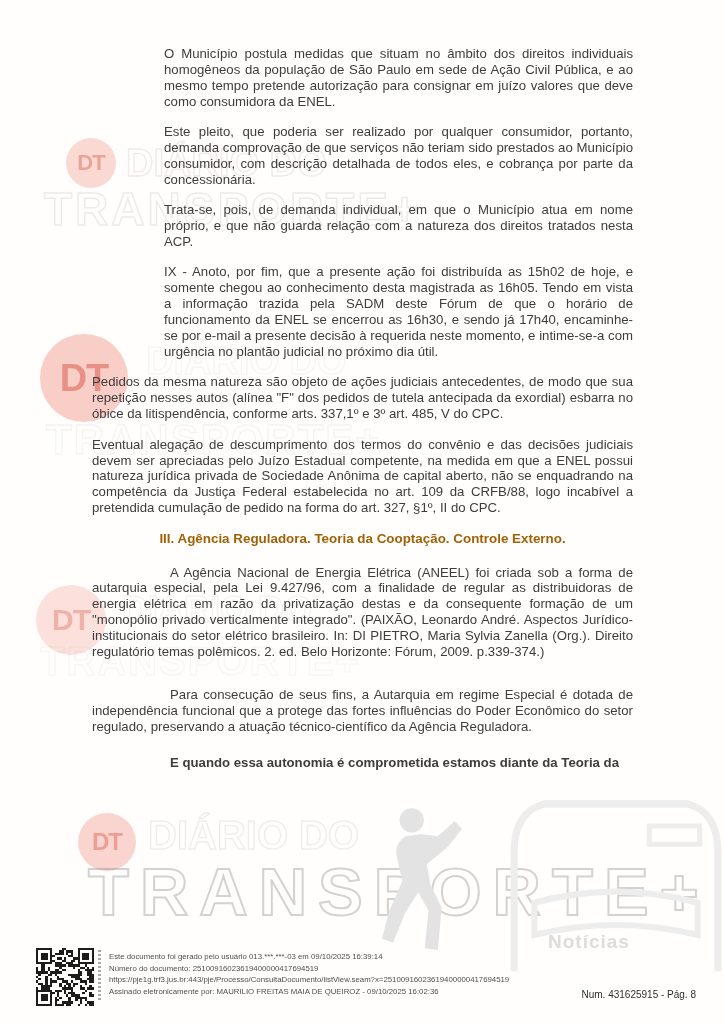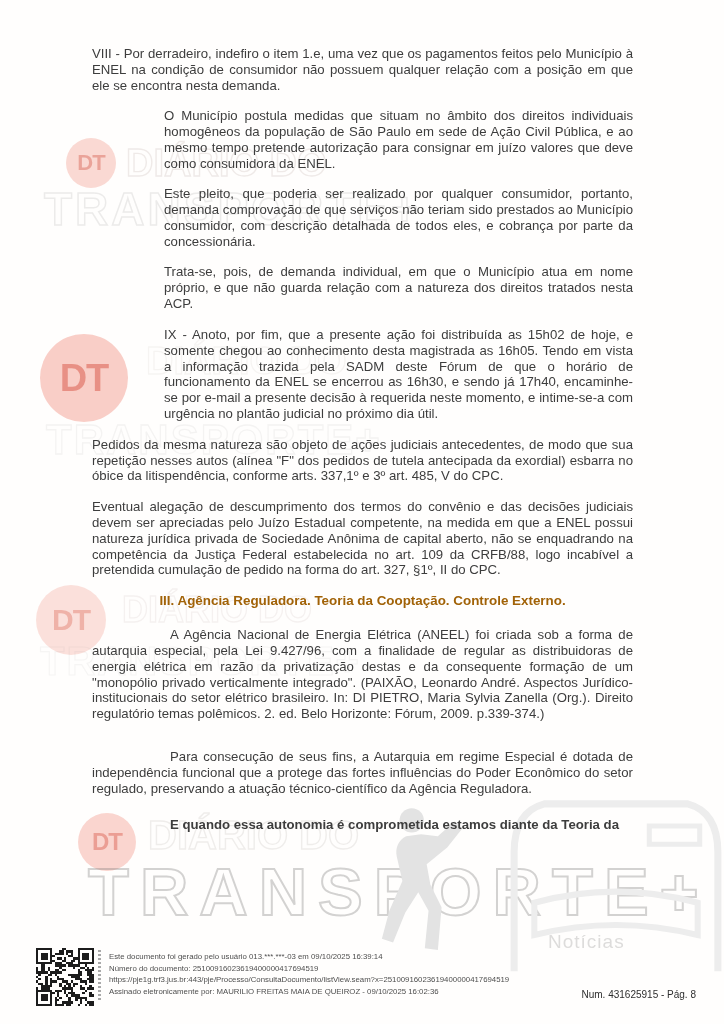--- a/index.html
+++ b/index.html
@@ -35,21 +35,21 @@
   
   .wm3{left:36px;top:575px;}
   .wm3 .wm-circle{left:0;top:10px;width:70px;height:70px;background:rgba(232,68,46,.16);color:rgba(205,45,25,.26);font-size:30px;}
   .wm3 .wm-diario{left:86px;top:14px;font-size:36px;-webkit-text-stroke:1.3px rgba(160,140,135,.11);}
   .wm3 .wm-transporte{left:4px;top:64px;font-size:40px;letter-spacing:2px;-webkit-text-stroke:1.2px rgba(150,150,150,.09);}
   
   .wm4{left:78px;top:795px;}
   .wm4 .wm-circle{left:0;top:18px;width:58px;height:58px;background:rgba(232,68,46,.22);color:rgba(205,45,25,.32);font-size:24px;}
   .wm4 .wm-diario{left:70px;top:18px;font-size:40px;-webkit-text-stroke:1.4px rgba(140,132,128,.14);}
   .wm4 .wm-transporte{left:10px;top:58px;font-size:67px;letter-spacing:11px;-webkit-text-stroke:2px rgba(108,108,108,.30);}
-  .wm4 .wm-noticias{left:470px;top:136px;font-size:19px;color:rgba(150,150,150,.32);font-weight:normal;letter-spacing:1px;position:absolute;white-space:nowrap;}
+  .wm4 .wm-noticias{left:470px;top:136px;font-size:19px;color:rgba(150,150,150,.32);font-weight:bold;letter-spacing:1px;position:absolute;white-space:nowrap;}
   .wm-person{position:absolute;left:380px;top:806px;width:84px;height:150px;}
   .wm-person svg{fill:#e3e3e3;}
   .wm-bus{position:absolute;left:500px;top:780px;width:232px;height:195px;}
   .wm-bus svg{stroke:#ededed;fill:none;}
 
   
   .content{
     position:absolute;left:92px;right:91px;top:46px;
     font-size:13.2px;line-height:15.9px;color:#3d3d3d;
     text-align:justify;
@@ -122,21 +122,20 @@
     <div class="wm-bus">
       <svg viewBox="0 0 230 190" width="232" height="195">
         <path d="M14 188 L14 70 Q14 30 44 22 L186 22 Q216 30 216 70 L216 188" stroke-width="7"></path>
         <path d="M34 120 Q115 98 196 120 L196 152 Q115 132 34 152 Z" stroke-width="6"></path>
         <path d="M148 44 L198 44 L198 62 L148 62 Z" stroke-width="5"></path>
       </svg>
     </div>
   </div>
 
   <main class="content">
-    <p class="para">VIII - Por derradeiro, indefiro o item 1.e, uma vez que os pagamentos feitos pelo Município à ENEL na condição de consumidor não possuem qualquer relação com a posição em que ele se encontra nesta demanda.</p>
     <p class="para quote">O Município postula medidas que situam no âmbito dos direitos individuais homogêneos da população de São Paulo em sede de Ação Civil Pública, e ao mesmo tempo pretende autorização para consignar em juízo valores que deve como consumidora da ENEL.</p>
     <p class="para quote">Este pleito, que poderia ser realizado por qualquer consumidor, portanto, demanda comprovação de que serviços não teriam sido prestados ao Município consumidor, com descrição detalhada de todos eles, e cobrança por parte da concessionária.</p>
     <p class="para quote">Trata-se, pois, de demanda individual, em que o Município atua em nome próprio, e que não guarda relação com a natureza dos direitos tratados nesta ACP.</p>
     <p class="para quote">IX - Anoto, por fim, que a presente ação foi distribuída as 15h02 de hoje, e somente chegou ao conhecimento desta magistrada as 16h05. Tendo em vista a informação trazida pela SADM deste Fórum de que o horário de funcionamento da ENEL se encerrou as 16h30, e sendo já 17h40, encaminhe-se por e-mail a presente decisão à requerida neste momento, e intime-se-a com urgência no plantão judicial no próximo dia útil.</p>
     <p class="para">Pedidos da mesma natureza são objeto de ações judiciais antecedentes, de modo que sua repetição nesses autos (alínea "F" dos pedidos de tutela antecipada da exordial) esbarra no óbice da litispendência, conforme arts. 337,1º e 3º art. 485, V do CPC.</p>
     <p class="para">Eventual alegação de descumprimento dos termos do convênio e das decisões judiciais devem ser apreciadas pelo Juízo Estadual competente, na medida em que a ENEL possui natureza jurídica privada de Sociedade Anônima de capital aberto, não se enquadrando na competência da Justiça Federal estabelecida no art. 109 da CRFB/88, logo incabível a pretendida cumulação de pedido na forma do art. 327, §1º, II do CPC.</p>
     <h3 class="heading">III. Agência Reguladora. Teoria da Cooptação. Controle Externo.</h3>
     <p class="para indent">A Agência Nacional de Energia Elétrica (ANEEL) foi criada sob a forma de autarquia especial, pela Lei 9.427/96, com a finalidade de regular as distribuidoras de energia elétrica em razão da privatização destas e da consequente formação de um "monopólio privado verticalmente integrado". (PAIXÃO, Leonardo André. Aspectos Jurídico-institucionais do setor elétrico brasileiro. In: DI PIETRO, Maria Sylvia Zanella (Org.). Direito regulatório temas polêmicos. 2. ed. Belo Horizonte: Fórum, 2009. p.339-374.)</p>
     <p class="para indent gap-lg">Para consecução de seus fins, a Autarquia em regime Especial é dotada de independência funcional que a protege das fortes influências do Poder Econômico do setor regulado, preservando a atuação técnico-científico da Agência Reguladora.</p>
     <p class="para indent gap-md">E quando essa autonomia é comprometida estamos diante da Teoria da</p>

